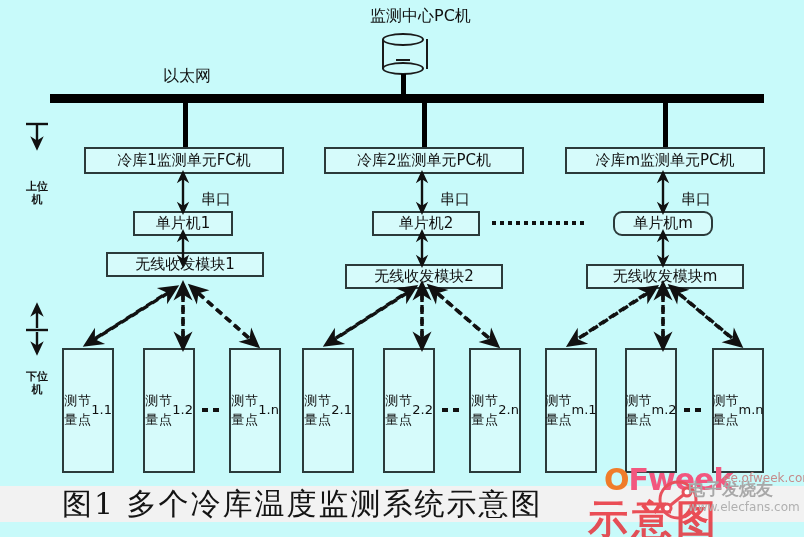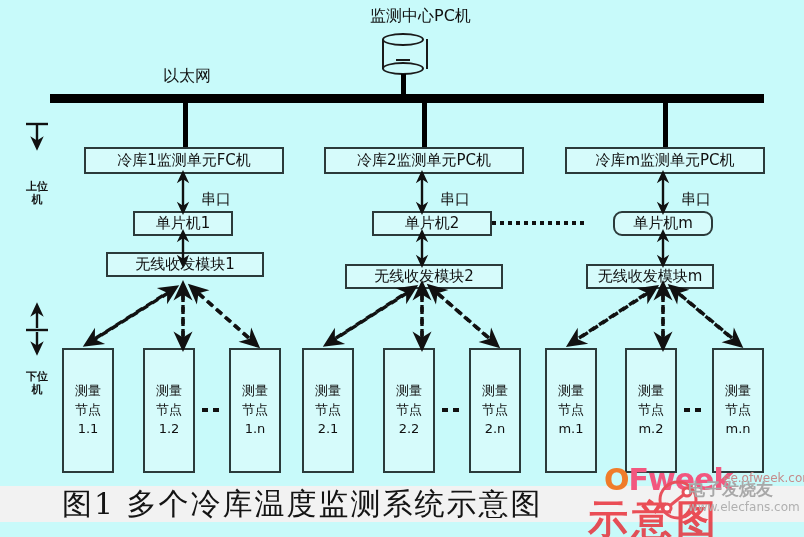--- a/index.html
+++ b/index.html
@@ -19,21 +19,21 @@
   .box{
     position:absolute;border:2px solid #2b3a3a;background:#d6fbfb;
     box-sizing:border-box;display:flex;align-items:center;justify-content:center;
     color:#101010;letter-spacing:0px;
   }
   .pcbox{height:27px;font-size:15px;}
   .mcubox{height:25px;font-size:15px;border-width:2px;}
   .rfbox{height:25px;font-size:15px;}
   .nodebox{
     width:52px;height:125px;font-size:13px;line-height:1.45;
-    flex-direction:column;justify-content:center;text-align:center;
+    flex-direction:row;justify-content:center;text-align:center;
   }
 
   
   #bus{position:absolute;left:50px;top:94px;width:714px;height:9px;background:#000;}
   .drop{position:absolute;width:5px;background:#000;}
 
   
   #cyl{position:absolute;left:382px;top:33px;width:42px;height:42px;}
   #cyl .body{position:absolute;left:0;top:6px;width:42px;height:30px;
     border-left:2px solid #1a1a1a;border-right:2px solid #1a1a1a;background:#ccfafa;}
@@ -120,21 +120,21 @@
   </div>
   <div class="dashsm" style="left:202px;top:408px;"></div>
   <div class="box nodebox" style="left:229px;top:348px;">
     <div>测量</div>
     <div>节点</div>
     <div>1.n</div>
   </div>
 
   <div class="box pcbox" style="left:324px;top:147px;width:200px;">冷库2监测单元PC机</div>
   <div class="lbl" style="left:440px;top:190px;font-size:15px;">串口</div>
-  <div class="box mcubox" style="left:372px;top:211px;width:120px;text-align:right;">单片机2</div>
+  <div class="box mcubox" style="left:372px;top:211px;width:108px;text-align:right;">单片机2</div>
   <div class="box rfbox" style="left:345px;top:264px;width:158px;">无线收发模块2</div>
 
   <div class="ellip" style="left:492px;top:221px;width:95px;"></div>
 
   <div class="box nodebox" style="left:302px;top:348px;">
     <div>测量</div>
     <div>节点</div>
     <div>2.1</div>
   </div>
   <div class="box nodebox" style="left:383px;top:348px;">
@@ -145,21 +145,21 @@
   <div class="dashsm" style="left:442px;top:408px;"></div>
   <div class="box nodebox" style="left:469px;top:348px;">
     <div>测量</div>
     <div>节点</div>
     <div>2.n</div>
   </div>
 
   <div class="box pcbox" style="left:565px;top:147px;width:200px;">冷库m监测单元PC机</div>
   <div class="lbl" style="left:681px;top:190px;font-size:15px;">串口</div>
   <div class="box mcubox" style="left:613px;top:211px;width:100px;border-radius:9px;">单片机m</div>
-  <div class="box rfbox" style="left:586px;top:264px;width:128px;">无线收发模块m</div>
+  <div class="box rfbox" style="left:586px;top:264px;width:158px;">无线收发模块m</div>
 
   <div class="box nodebox" style="left:545px;top:348px;">
     <div>测量</div>
     <div>节点</div>
     <div>m.1</div>
   </div>
   <div class="box nodebox" style="left:625px;top:348px;">
     <div>测量</div>
     <div>节点</div>
     <div>m.2</div>

